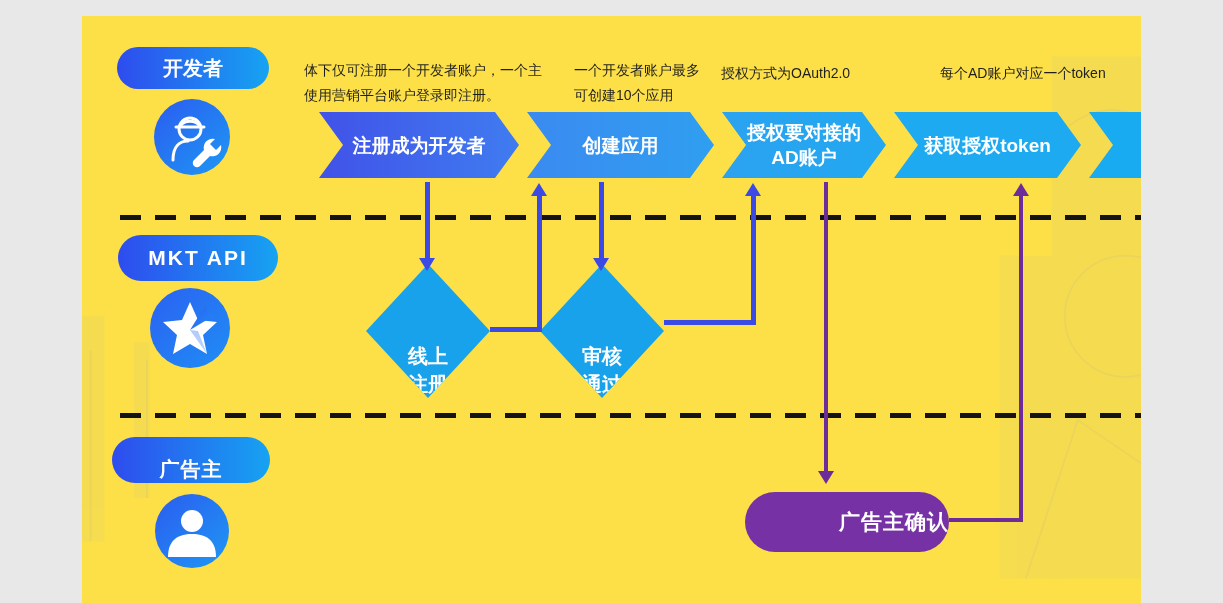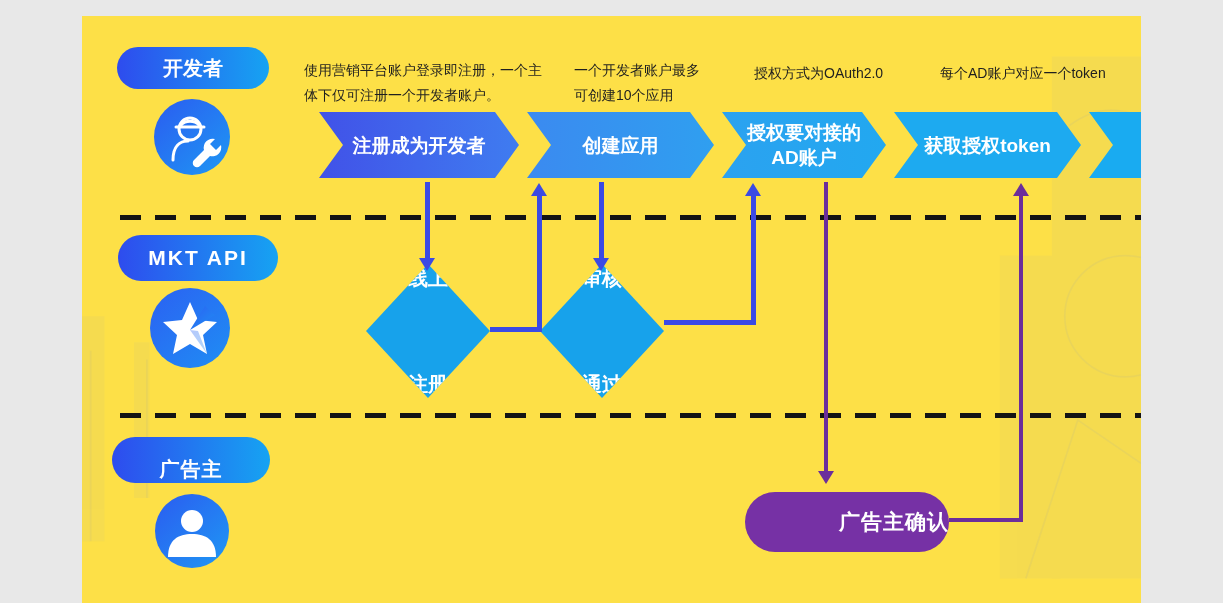--- a/index.html
+++ b/index.html
@@ -12,42 +12,42 @@
         color:#fff;font-weight:bold;background:linear-gradient(90deg,#2e4cee,#16a3f2);}
   .pill1{left:35px;top:31px;width:152px;height:42px;font-size:20px;}
   .pill2{left:36px;top:219px;width:160px;height:46px;font-size:21px;letter-spacing:2px;}
   .pill3{left:30px;top:421px;width:158px;height:46px;font-size:20px;letter-spacing:1px;align-items:flex-end;}
   .licon{position:absolute;}
   
   .note{position:absolute;font-size:14px;line-height:25px;color:#1f1f1f;}
   .note span{display:block;white-space:nowrap;}
   .noteA{left:222px;top:42px;}
   .noteB{left:492px;top:42px;}
-  .noteC{left:672px;top:45px;}
+  .noteC{left:639px;top:45px;}
   .noteD{left:858px;top:45px;}
   
   .chev{position:absolute;top:96px;height:66px;display:flex;flex-direction:column;align-items:center;
         justify-content:center;color:#fff;font-weight:bold;font-size:19px;line-height:25px;
         clip-path:polygon(0 0,calc(100% - 24px) 0,100% 50%,calc(100% - 24px) 100%,0 100%,24px 50%);
         text-align:center;}
   .chev span{display:block;white-space:nowrap;}
   .s1{left:237px;width:200px;background:linear-gradient(90deg,#4152e8,#3f7cf0);}
   .s2{left:445px;width:187px;background:linear-gradient(90deg,#3b8af0,#2f9ff0);}
   .s3{left:640px;width:164px;background:linear-gradient(90deg,#2ba2f0,#22a8f0);}
   .s4{left:812px;width:187px;background:#1daaf0;}
   .s5{left:1007px;width:183px;background:#19abf1;}
   
   .dash{position:absolute;left:38px;width:1152px;height:5px;
         background:repeating-linear-gradient(90deg,#141414 0 21px,transparent 21px 35px);}
   .dash1{top:199px;}
   .dash2{top:397px;}
   
   .diamond{position:absolute;top:248px;width:124px;height:134px;background:#17a2eb;
            clip-path:polygon(50% 0,100% 50%,50% 100%,0 50%);display:flex;flex-direction:column;
-           align-items:center;justify-content:space-between;color:#fff;font-weight:bold;font-size:20px;line-height:28px;}
+           align-items:center;justify-content:flex-end;color:#fff;font-weight:bold;font-size:20px;line-height:28px;}
   .d1{left:284px;} .d2{left:458px;}
   
   .vline,.hline{position:absolute;}
   .blue{background:#3b4ae4;} .purp{background:#6c2d9b;}
   .vline{width:5px;} .hline{height:5px;}
   .head{position:absolute;width:0;height:0;}
   .head.down{border-left:8px solid transparent;border-right:8px solid transparent;border-top:13px solid #3b4ae4;}
   .head.up{border-left:8px solid transparent;border-right:8px solid transparent;border-bottom:13px solid #3b4ae4;}
   .head.pdown{border-left:8px solid transparent;border-right:8px solid transparent;border-top:13px solid #6c2d9b;}
   .head.pup{border-left:8px solid transparent;border-right:8px solid transparent;border-bottom:13px solid #6c2d9b;}
@@ -96,22 +96,22 @@
     <g stroke="#fff" stroke-width="3" fill="none" stroke-linecap="round">
       <circle cx="37" cy="31" r="11"></circle>
       <path d="M23 29 h28"></path>
       <path d="M28 27 a11 9 0 0 1 18 0"></path>
       <path d="M20 62 c0 -14 7 -19 15 -19"></path>
     </g>
     <path d="M62 41 a9 9 0 0 0 -11 11 l-10 10 a4 4 0 0 0 6 6 l10 -10 a9 9 0 0 0 11 -11 l-5 5 -6 -6 z" fill="#fff"></path>
   </svg>
 
   <div class="note noteA">
-    <span>使用营销平台账户登录即注册，一个主</span>
-    <span>体下仅可注册一个开发者账户。</span>
+    <span>体下仅可注册一个开发者账户，一个主</span>
+    <span>使用营销平台账户登录即注册。</span>
   </div>
   <div class="note noteB">
     <span>一个开发者账户最多</span>
     <span>可创建10个应用</span>
   </div>
   <div class="note noteC">
     <span>授权方式为OAuth2.0</span>
   </div>
   <div class="note noteD">
     <span>每个AD账户对应一个token</span>

